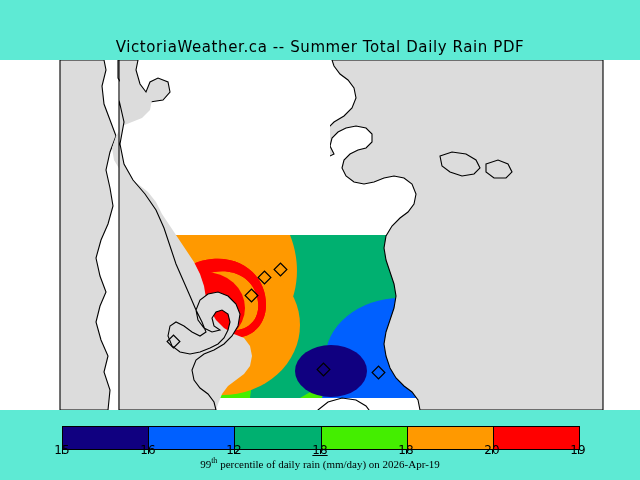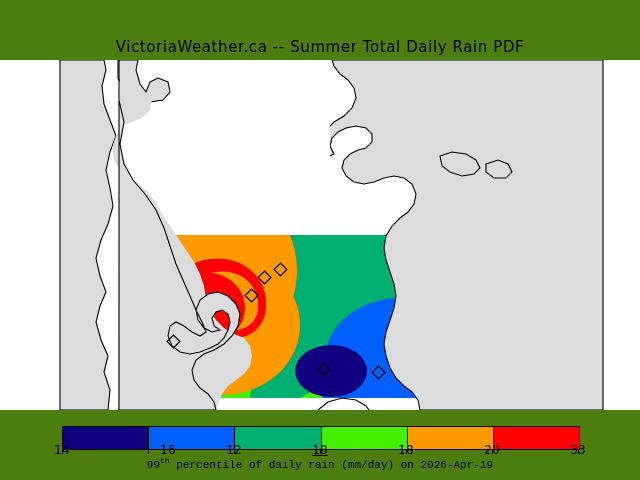--- a/index.html
+++ b/index.html
@@ -4,21 +4,21 @@
 <style>
   html, body {
     margin: 0;
     padding: 0;
     background: #ffffff;
   }
   #page {
     position: relative;
     width: 640px;
     height: 480px;
-    background: #4d7c0f;
+    background: #5eead4;
     font-family: "DejaVu Sans", sans-serif;
     overflow: hidden;
   }
   #title {
     position: absolute;
     left: 0;
     top: 38px;
     width: 640px;
     text-align: center;
     font-family: "DejaVu Sans", sans-serif;
@@ -90,21 +90,21 @@
     color: #000000;
     transform: translateX(-50%);
     white-space: nowrap;
   }
   #caption {
     position: absolute;
     left: 0;
     top: 456px;
     width: 640px;
     text-align: center;
-    font-family: Liberation Mono, monospace;
+    font-family: Liberation Serif, serif;
     font-size: 11px;
     color: #000000;
     white-space: nowrap;
   }
   #caption sup {
     font-size: 8px;
     vertical-align: super;
   }
 </style>
 </head>
@@ -284,26 +284,26 @@
         <div class="cb-tick" style="left: 86px;"></div>
         <div class="cb-tick" style="left: 172px;"></div>
         <div class="cb-tick" style="left: 258px;"></div>
         <div class="cb-tick" style="left: 344px;"></div>
         <div class="cb-tick" style="left: 430px;"></div>
         <div class="cb-tick" style="left: 516px;"></div>
       </div>
   </div>
 
   <div id="cb-labels">
-      <div class="cb-label" style="left: 62px;">14</div>
-      <div class="cb-label" style="left: 148px; margin-left: 20px;">16</div>
+      <div class="cb-label" style="left: 62px;">15</div>
+      <div class="cb-label" style="left: 148px;">16</div>
       <div class="cb-label" style="left: 234px;">12</div>
       <div class="cb-label" style="left: 320px; text-decoration: underline;">18</div>
       <div class="cb-label" style="left: 406px;">18</div>
       <div class="cb-label" style="left: 492px; text-align: right;">20</div>
-      <div class="cb-label" style="left: 578px;">33</div>
+      <div class="cb-label" style="left: 578px;">19</div>
     </div>
 
   <div id="caption">
     <span>99</span><sup>th</sup><span> percentile of daily rain (mm/day) on 2026-Apr-19</span>
   </div>
 
 </div>
 
 </body></html>

